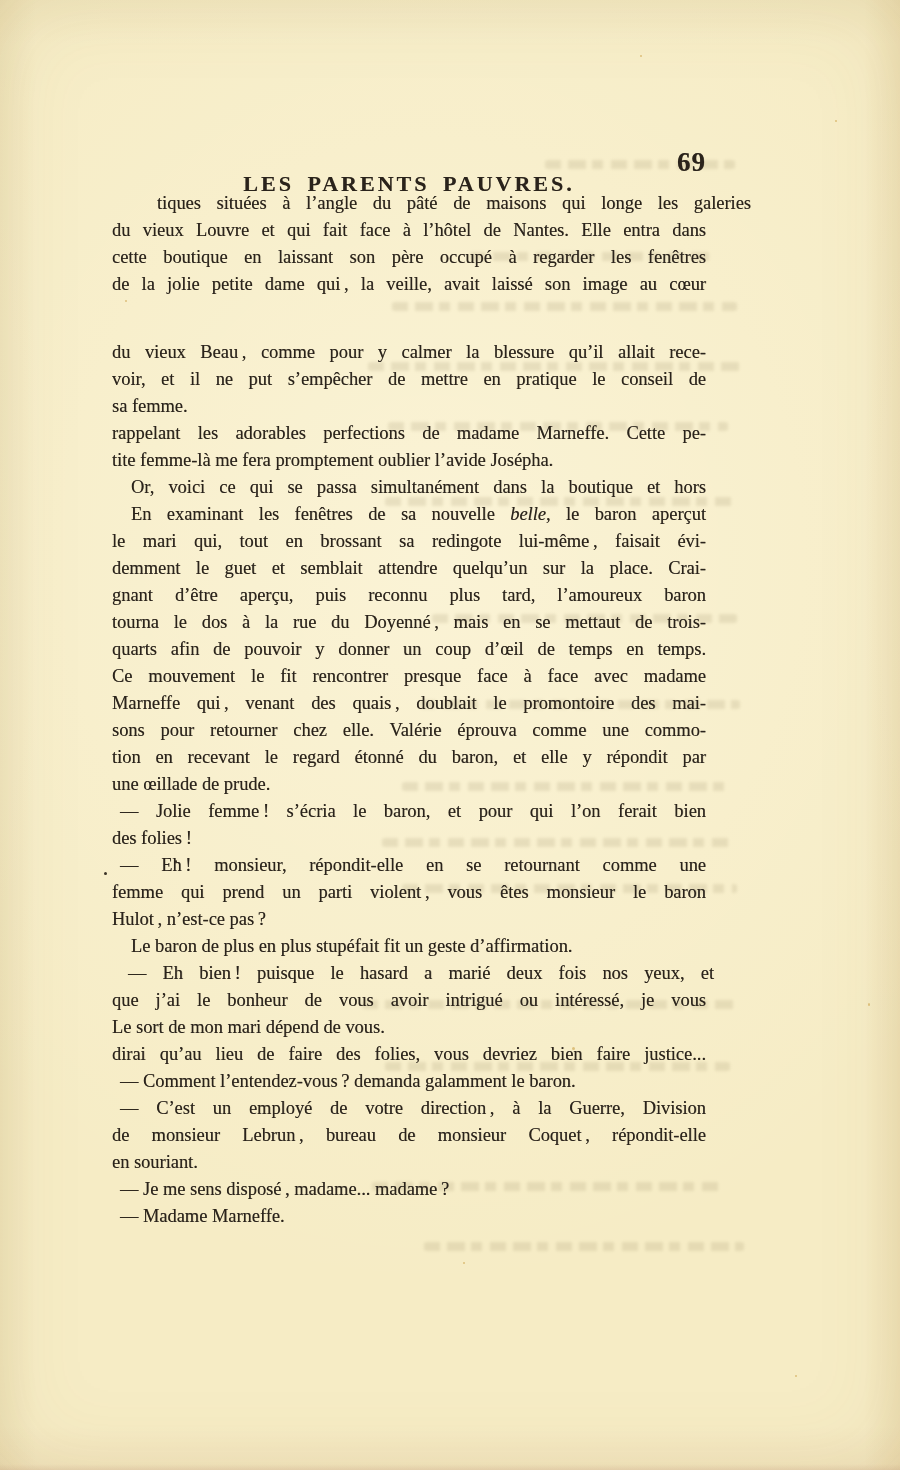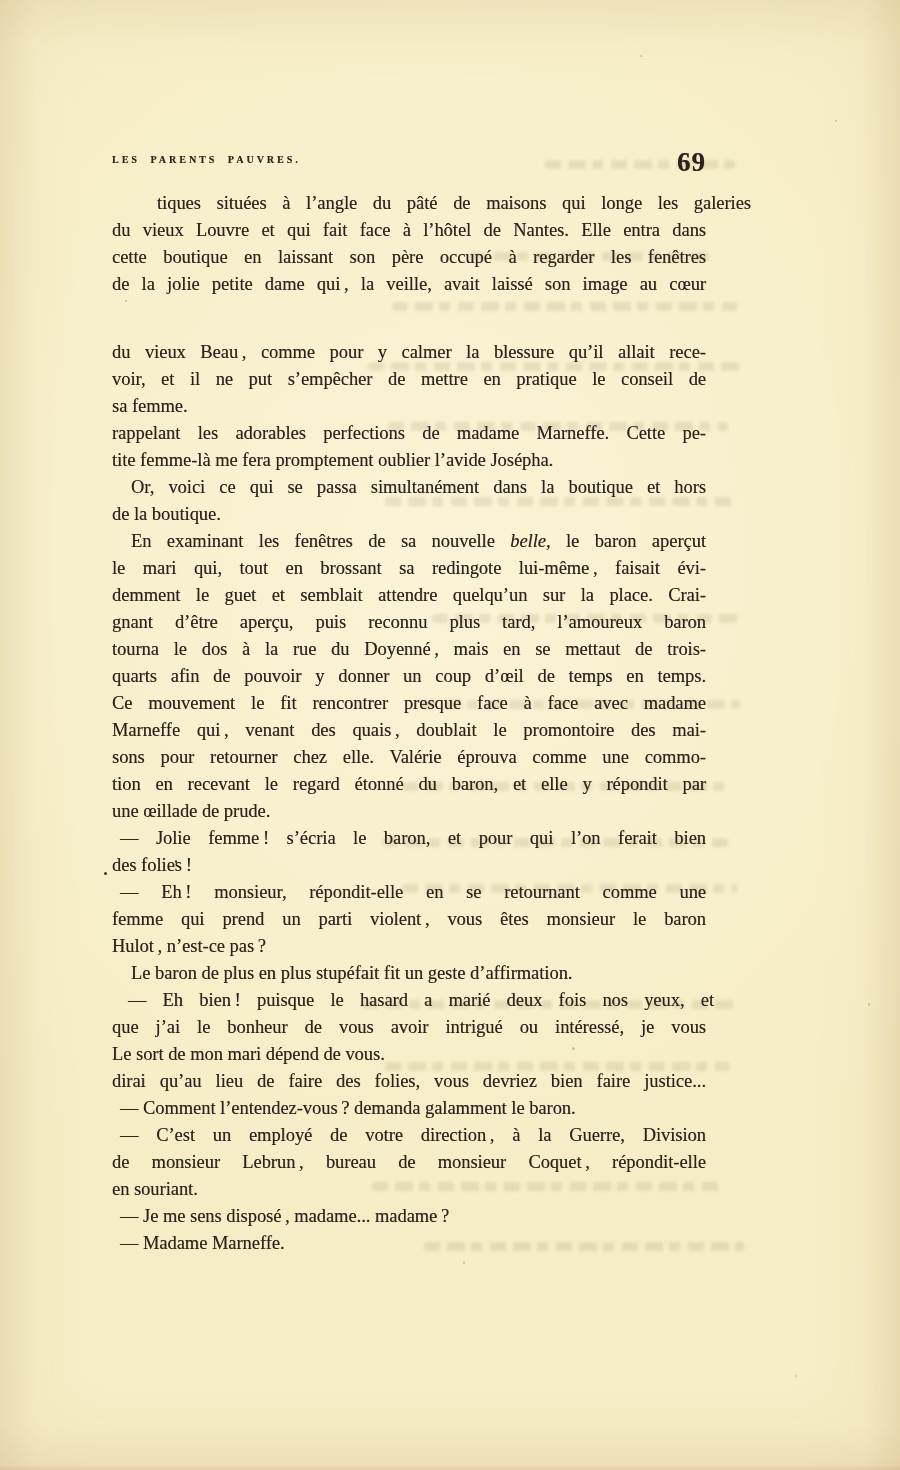--- a/index.html
+++ b/index.html
@@ -9,22 +9,22 @@
     background-color:#f6ecc5;
     background-image:
       radial-gradient(130% 90% at 48% 38%, rgba(255,250,230,0.50) 0%, rgba(255,250,230,0) 55%),
       linear-gradient(90deg, rgba(170,140,70,0.10) 0%, rgba(170,140,70,0) 4%, rgba(170,140,70,0) 96%, rgba(190,150,80,0.14) 100%),
       linear-gradient(180deg, rgba(170,140,70,0.06) 0%, rgba(170,140,70,0) 3%, rgba(170,140,70,0) 97%, rgba(200,150,110,0.10) 100%);
     box-shadow: inset 0 0 90px rgba(150,120,55,0.10);
     color:#2a231b;
   }
   .page-header{position:absolute;left:112px;top:150px;width:594px;height:38px;}
   .running-title{
-    position:absolute;left:0;right:0;top:4px;text-align:left;
-    font-size:10px;font-weight:bold;letter-spacing:3px;word-spacing:5px;
+    position:absolute;left:0;right:0;top:21px;text-align:center;
+    font-size:22px;font-weight:bold;letter-spacing:3px;word-spacing:5px;
     text-shadow:0.3px 0.25px 0.3px rgba(42,35,27,0.45);
   }
   .page-number{
     position:absolute;right:0;top:-3px;font-size:27px;font-weight:bold;letter-spacing:1px;
     text-shadow:0.3px 0.25px 0.3px rgba(42,35,27,0.45);
   }
   #body-text{
     position:absolute;left:112px;top:190px;width:594px;
     font-size:18.4px;line-height:27px;
     text-shadow:0.3px 0.25px 0.35px rgba(42,35,27,0.50);
@@ -90,21 +90,20 @@
         <div class="line" style="word-spacing: 9.933px; margin-top: 41px;"><span class="ln"><span>du vieux Beau , comme pour y calmer la blessure qu’il allait rece-</span></span></div>
         <div class="line" style="word-spacing: 10.964px;"><span class="ln"><span>voir, et il ne put s’empêcher de mettre en pratique le conseil de</span></span></div>
         <div class="line lastline"><span class="ln"><span>sa femme.</span></span></div>
       </div>
       <div class="para">
         <div class="line" style="word-spacing: 12.697px;"><span class="ln"><span>rappelant les adorables perfections de madame Marneffe. Cette pe-</span></span></div>
         <div class="line lastline"><span class="ln"><span>tite femme-là me fera promptement oublier l’avide Josépha.</span></span></div>
       </div>
       <div class="para">
         <div class="line ind-plain" style="word-spacing: 9.531px;"><span class="ln"><span>Or, voici ce qui se passa simultanément dans la boutique et hors</span></span></div>
-        <div class="line lastline"><span class="ln"><span>de la boutique.</span></span></div>
       </div>
       <div class="para">
         <div class="line ind-plain" style="word-spacing: 10.775px;"><span class="ln"><span>En examinant les fenêtres de sa nouvelle </span><i>belle,</i><span> le baron aperçut</span></span></div>
         <div class="line" style="word-spacing: 12.863px;"><span class="ln"><span>le mari qui, tout en brossant sa redingote lui-même , faisait évi-</span></span></div>
         <div class="line" style="word-spacing: 10.834px;"><span class="ln"><span>demment le guet et semblait attendre quelqu’un sur la place. Crai-</span></span></div>
         <div class="line" style="word-spacing: 17.438px;"><span class="ln"><span>gnant d’être aperçu, puis reconnu plus tard, l’amoureux baron</span></span></div>
         <div class="line" style="word-spacing: 10.131px;"><span class="ln"><span>tourna le dos à la rue du Doyenné , mais en se mettaut de trois-</span></span></div>
         <div class="line" style="word-spacing: 9.194px;"><span class="ln"><span>quarts afin de pouvoir y donner un coup d’œil de temps en temps.</span></span></div>
         <div class="line" style="word-spacing: 11.303px;"><span class="ln"><span>Ce mouvement le fit rencontrer presque face à face avec madame</span></span></div>
         <div class="line" style="word-spacing: 12.161px;"><span class="ln"><span>Marneffe qui , venant des quais , doublait le promontoire des mai-</span></span></div>

